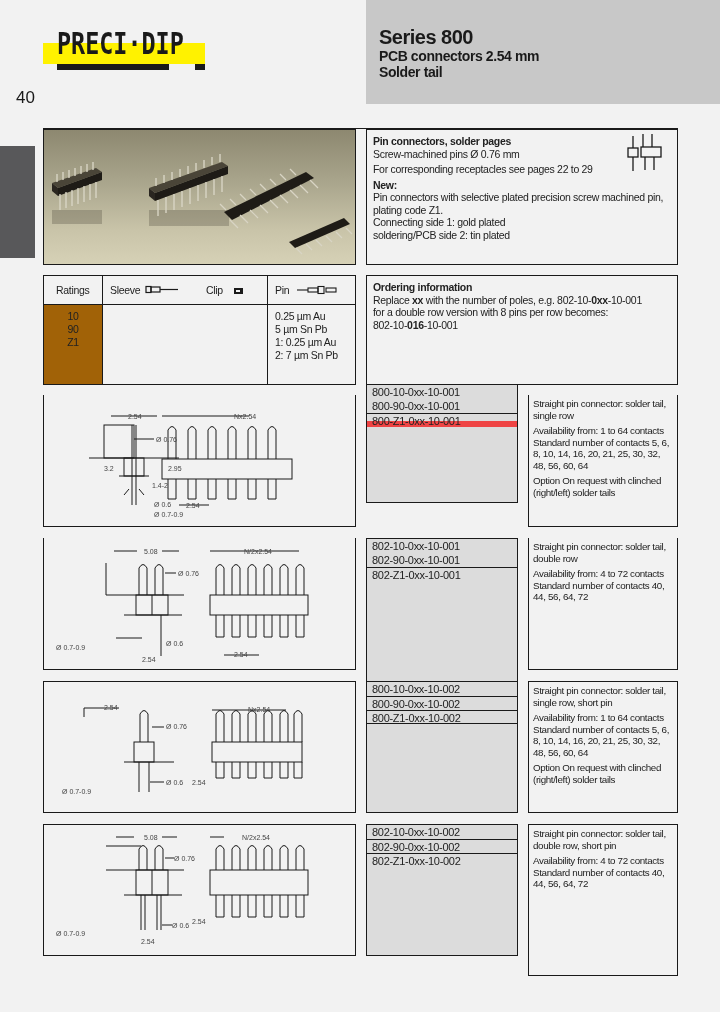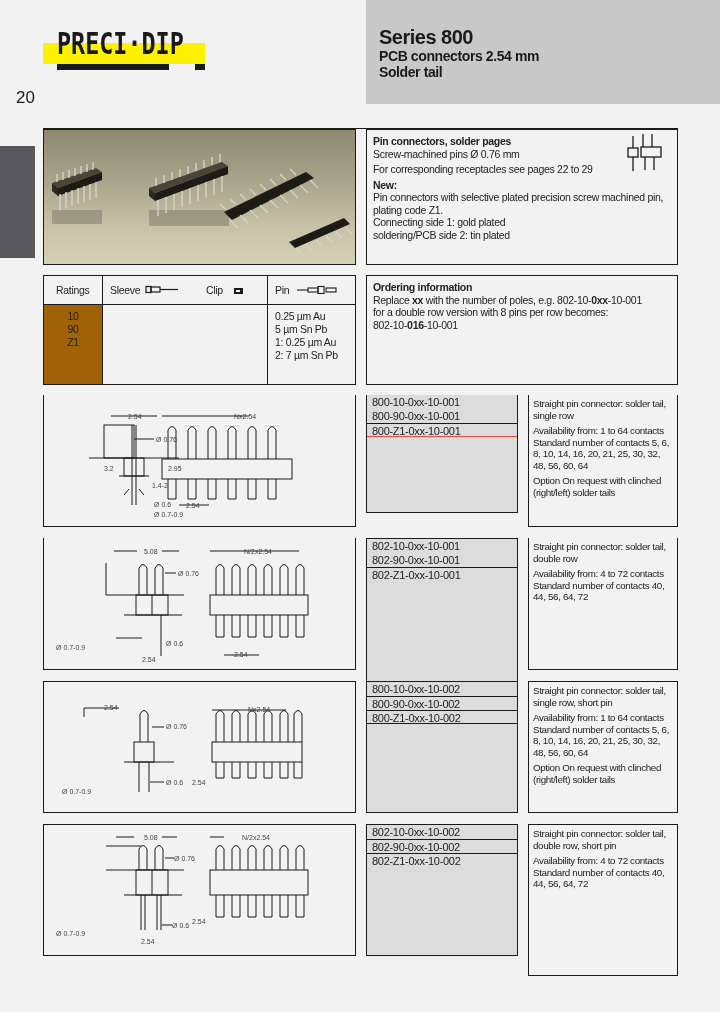--- a/index.html
+++ b/index.html
@@ -54,21 +54,21 @@
 </head>
 <body>
 
 <div class="logo">
   <div class="logo-bar"></div>
   <div class="logo-text">PRECI·DIP</div>
   <div class="logo-underline"></div>
   <div class="logo-underline2"></div>
 </div>
 
-<div class="page-num">20</div>
+<div class="page-num">40</div>
 
 <div class="series-box">
   <div class="series-title">Series 800</div>
   <div class="series-line">PCB connectors 2.54 mm</div>
   <div class="series-line">Solder tail</div>
 </div>
 
 <div class="top-rule"></div>
 <div class="side-tab"></div>
 
@@ -272,24 +272,24 @@
       <text x="60" y="76">3.2</text>
       <text x="124" y="76">2.95</text>
       <text x="108" y="93">1.4-2</text>
       <text x="110" y="112">Ø 0.6</text>
       <text x="110" y="122">Ø 0.7-0.9</text>
       <text x="190" y="24">Nx2.54</text>
       <text x="142" y="113">2.54</text>
     </g>
   </svg>
 </div>
-<div class="parts" style="top:395px;height:118px">
+<div class="parts" style="top:385px;height:118px">
   <div class="row">800-10-0xx-10-001</div>
   <div class="row">800-90-0xx-10-001</div>
-  <div class="row sep" style="border-bottom:1px solid #ef4444">800-Z1-0xx-10-001</div>
+  <div class="row sep" style="border-bottom:6px solid #ef4444">800-Z1-0xx-10-001</div>
 </div>
 <div class="desc" style="top:395px;height:132px">
   <p>Straight pin connector: solder tail, single row</p>
   <p>Availability from: 1 to 64 contacts Standard number of contacts 5, 6, 8, 10, 14, 16, 20, 21, 25, 30, 32, 48, 56, 60, 64</p>
   <p>Option On request with clinched (right/left) solder tails</p>
 </div>
 
 <div class="drawing" style="top:538px;height:132px">
   <svg width="313" height="132" viewBox="0 0 313 132">
     <g stroke="#1a1a1a" stroke-width="1" fill="none">

